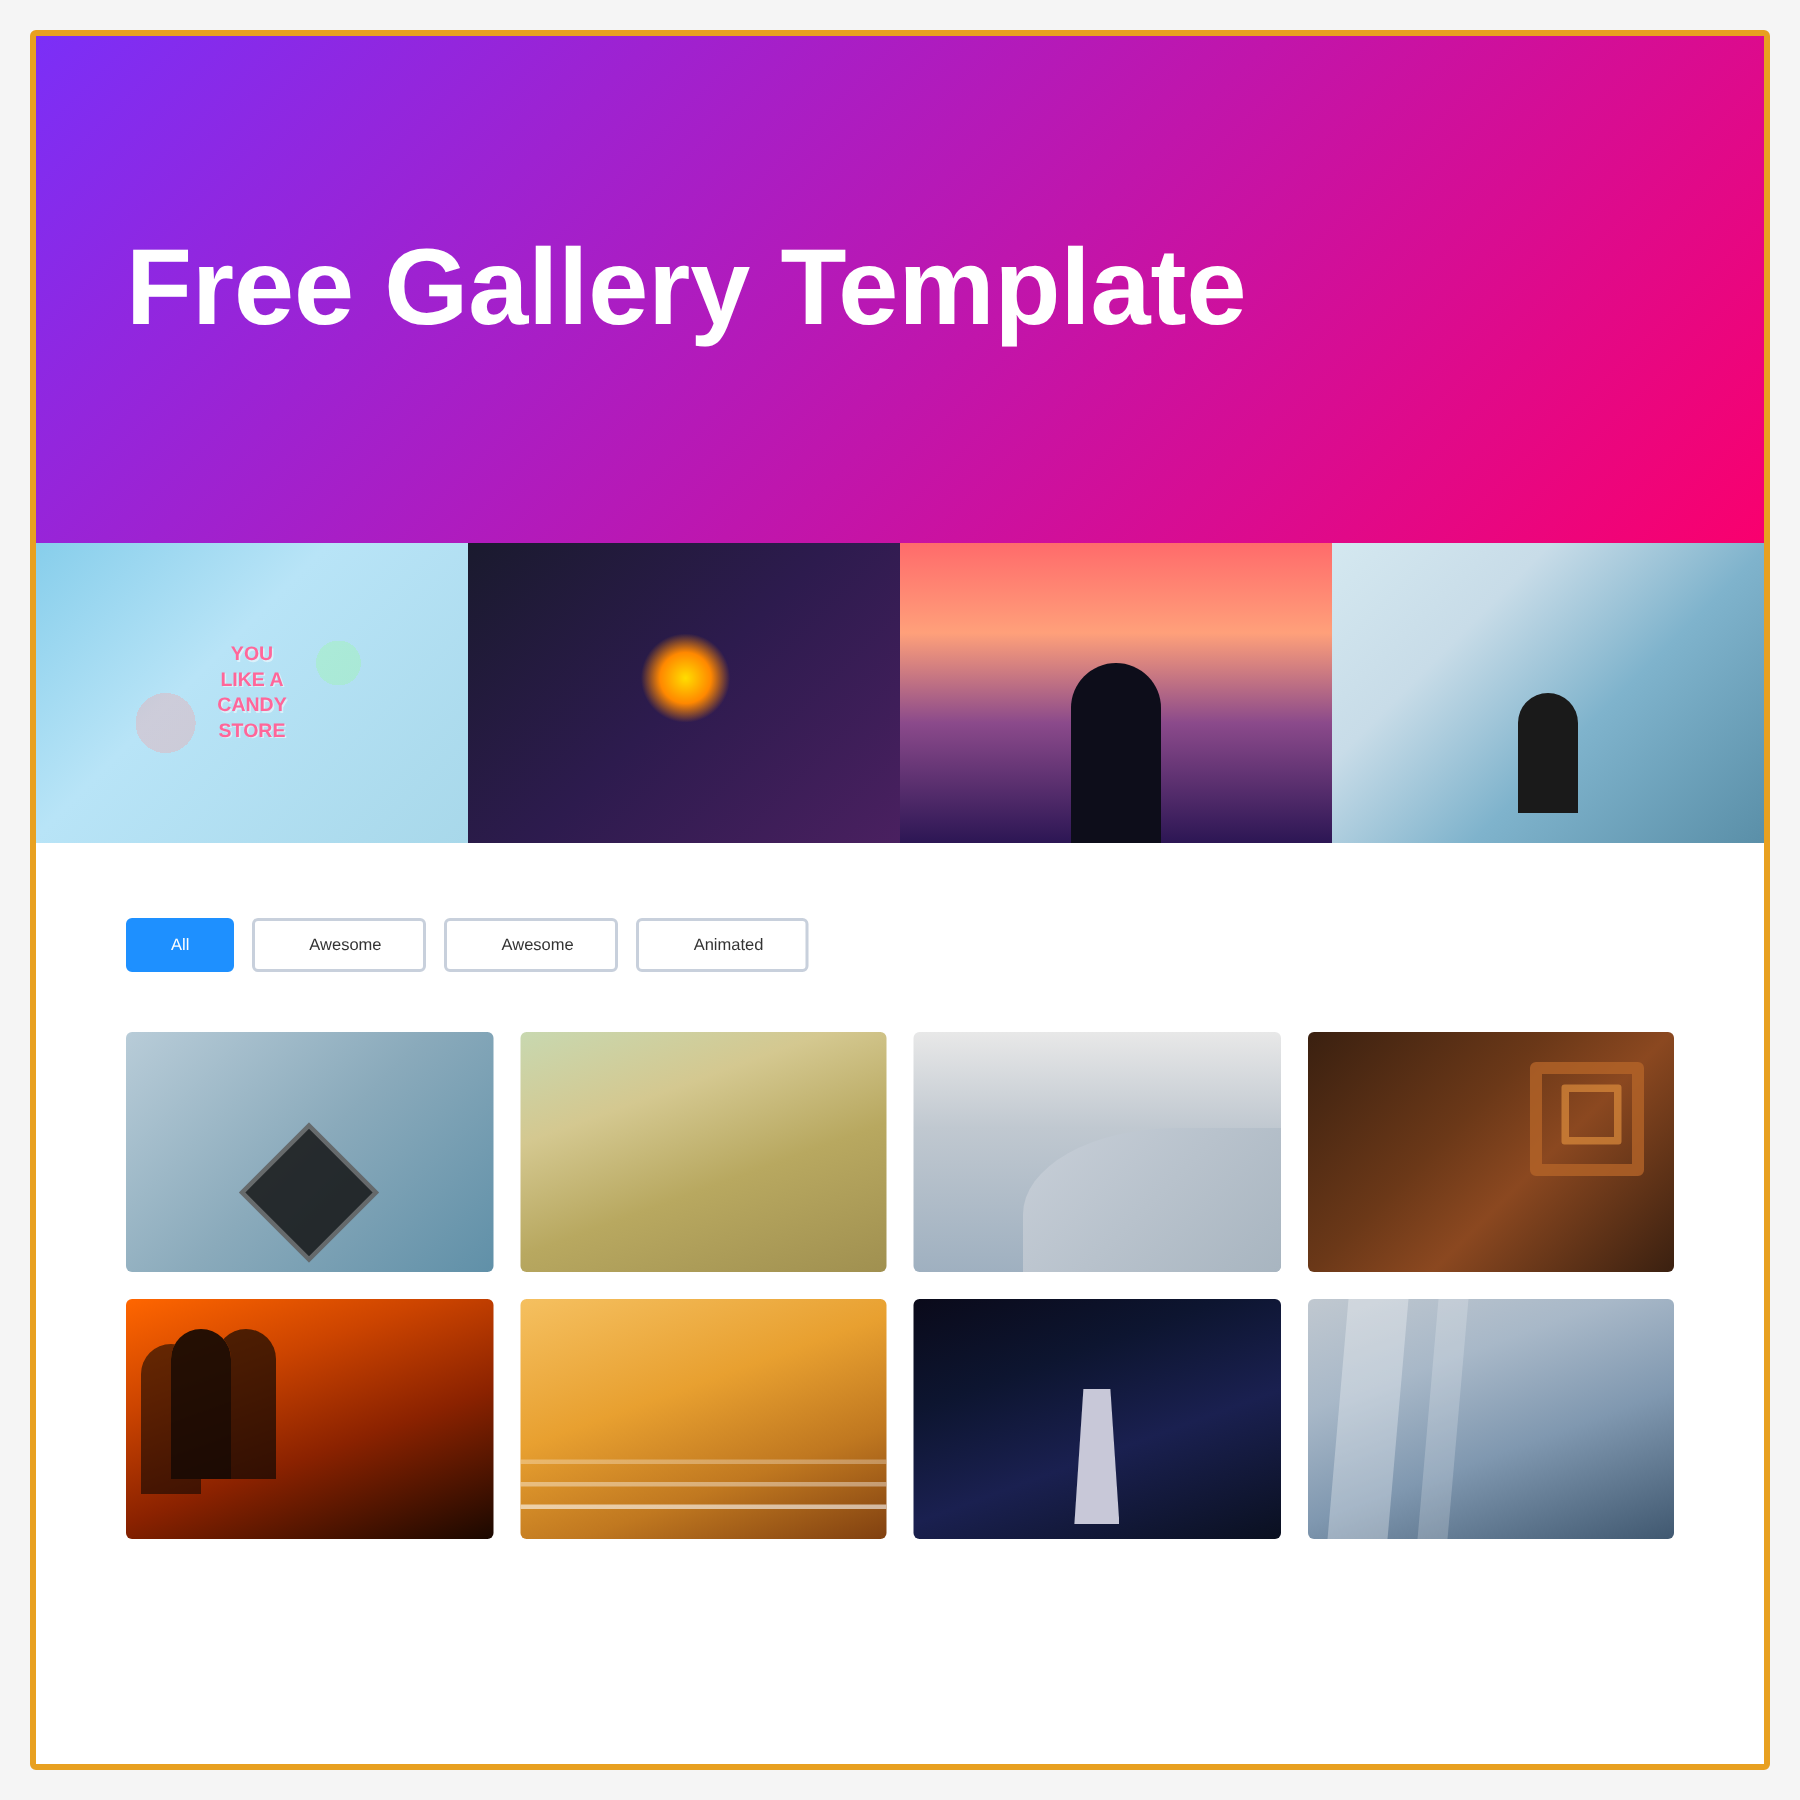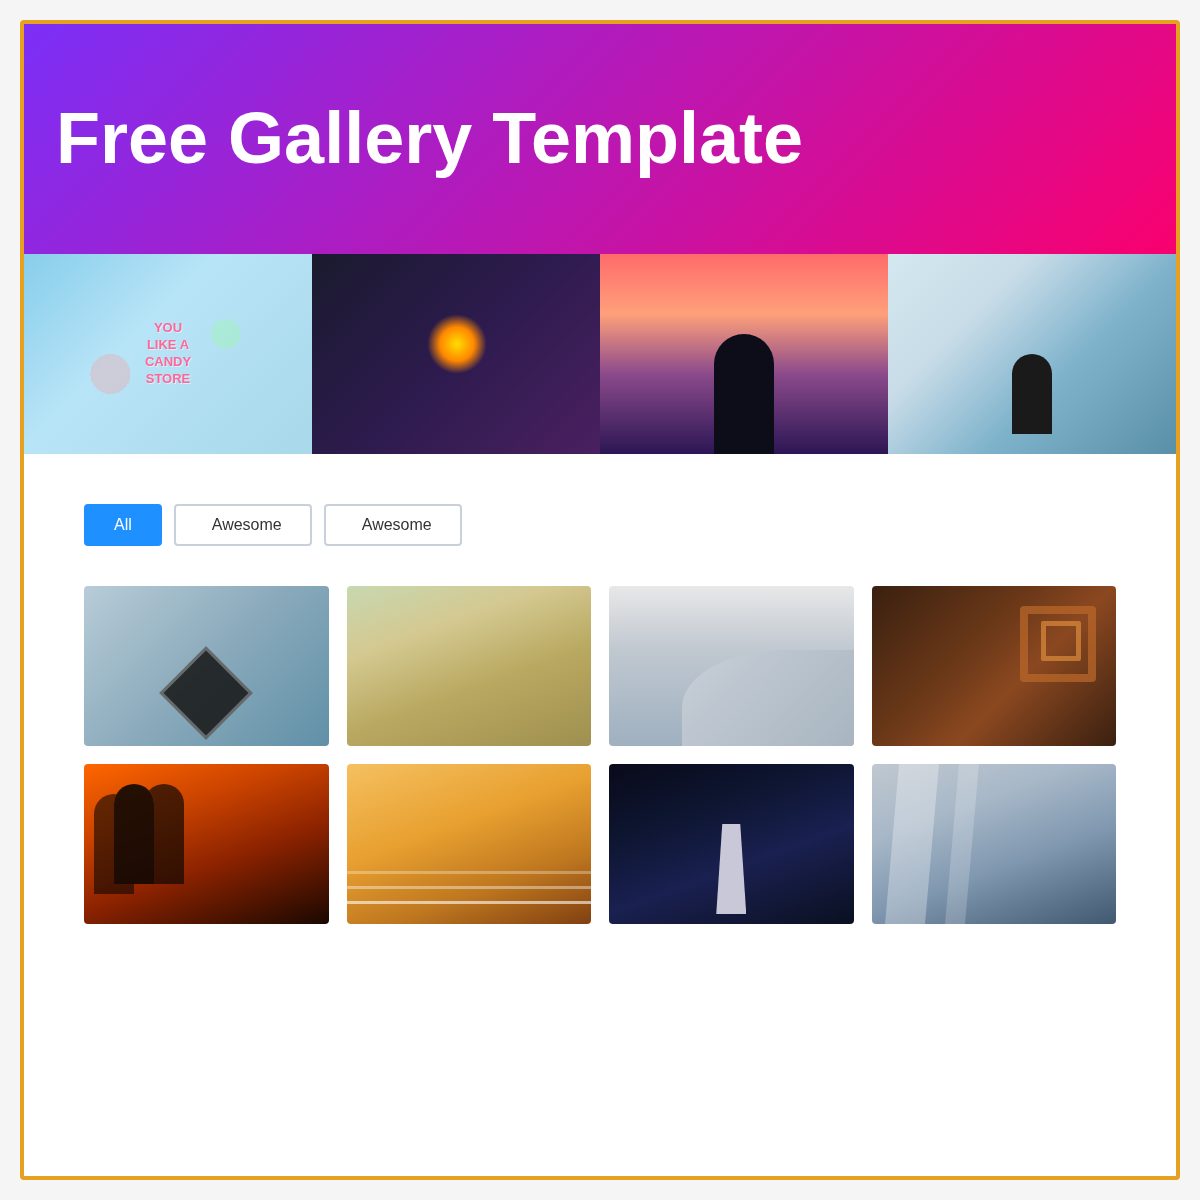--- a/index.html
+++ b/index.html
@@ -18,25 +18,25 @@
       margin: 20px;
       border: 4px solid #e8a020;
       border-radius: 4px;
       overflow: hidden;
       background: #fff;
     }
 
     
     .header {
       width: 100%;
-      height: 230px;
+      height: 338px;
       background: linear-gradient(135deg, #7b2ff7 0%, #f9006e 100%);
       display: flex;
       align-items: center;
-      padding: 0 32px;
+      padding: 0 60px;
     }
 
     .header-title {
       color: #fff;
       font-size: 72px;
       font-weight: 700;
       line-height: 1.1;
       font-family: Arial, sans-serif;
     }
 
@@ -131,21 +131,21 @@
     .filter-row {
       display: flex;
       gap: 12px;
       margin-bottom: 40px;
       align-items: center;
     }
 
     .filter-btn {
       padding: 10px 28px;
       border-radius: 4px;
-      font-size: 16px;
+      font-size: 11px;
       cursor: pointer;
       font-family: Arial, sans-serif;
       font-weight: 400;
     }
 
     .filter-btn-active {
       background: #1e90ff;
       color: #fff;
       border: 2px solid #1e90ff;
     }
@@ -318,20 +318,21 @@
     <div class="banner-img photo-silhouette"></div>
     <div class="banner-img photo-person"></div>
   </div>
 
   <div class="main-content">
 
     <div class="filter-row">
       <button class="filter-btn filter-btn-active">All</button>
       <button class="filter-btn filter-btn-inactive">Awesome</button>
       <button class="filter-btn filter-btn-inactive">Awesome</button>
+      <button class="filter-btn filter-btn-inactive">Animated</button>
     </div>
 
     <div class="gallery-grid">
 
       <div class="gallery-item g1"></div>
       <div class="gallery-item g2"></div>
       <div class="gallery-item g3"></div>
       <div class="gallery-item g4"></div>
 
       <div class="gallery-item g5"></div>

